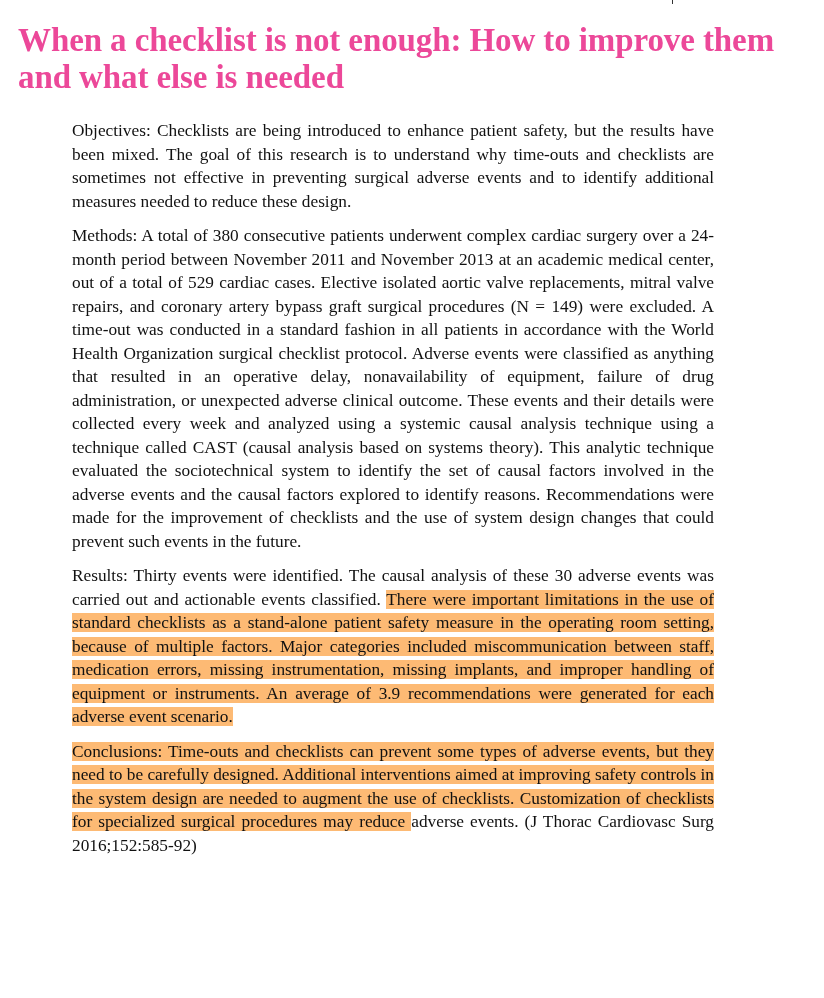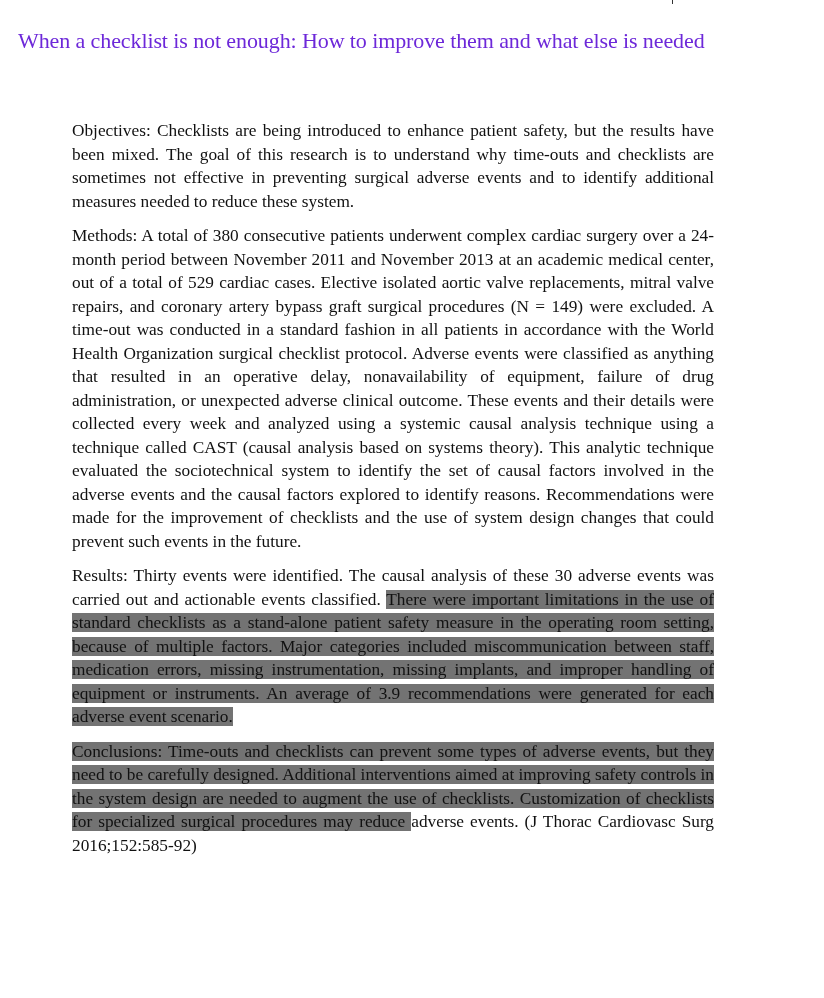--- a/index.html
+++ b/index.html
@@ -22,44 +22,44 @@
       width: 1px;
       height: 4px;
       background: #333;
     }
     .title {
       position: absolute;
       left: 18px;
       top: 22px;
       width: 806px;
       margin: 0;
-      font-size: 22px;
-      font-weight: normal;
+      font-size: 33px;
+      font-weight: bold;
       line-height: 37px;
       letter-spacing: -0.1px;
-      color: #6d28d9;
+      color: #ec4899;
     }
     .abstract {
       position: absolute;
       left: 72px;
       top: 119px;
       width: 642px;
     }
     .para {
       margin: 0 0 11px 0;
       font-size: 17.3px;
       line-height: 23.5px;
       text-align: justify;
       text-align-last: left;
     }
     .label {
       font-weight: normal;
     }
     .hl {
-      background: #737373;
+      background: #fdba74;
     }
     .clip {
       position: absolute;
       left: 0;
       top: 0;
       width: 824px;
       height: 974px;
       overflow: hidden;
     }
   </style>
@@ -67,21 +67,21 @@
 <body>
 
 <div class="top-mark"></div>
 
 <div class="clip">
   <h1 class="title">When a checklist is not enough: How to improve them and what else is needed</h1>
 
   <div class="abstract">
 
     <p class="para">
-      <span class="label">Objectives:</span><span> Checklists are being introduced to enhance patient safety, but the results have been mixed. The goal of this research is to understand why time-outs and checklists are sometimes not effective in preventing surgical adverse events and to identify additional measures needed to reduce these system.</span>
+      <span class="label">Objectives:</span><span> Checklists are being introduced to enhance patient safety, but the results have been mixed. The goal of this research is to understand why time-outs and checklists are sometimes not effective in preventing surgical adverse events and to identify additional measures needed to reduce these design.</span>
     </p>
 
     <p class="para">
       <span class="label">Methods:</span><span> A total of 380 consecutive patients underwent complex cardiac surgery over a 24-month period between November 2011 and November 2013 at an academic medical center, out of a total of 529 cardiac cases. Elective isolated aortic valve replacements, mitral valve repairs, and coronary artery bypass graft surgical procedures (N = 149) were excluded. A time-out was conducted in a standard fashion in all patients in accordance with the World Health Organization surgical checklist protocol. Adverse events were classified as anything that resulted in an operative delay, nonavailability of equipment, failure of drug administration, or unexpected adverse clinical outcome. These events and their details were collected every week and analyzed using a systemic causal analysis technique using a technique called CAST (causal analysis based on systems theory). This analytic technique evaluated the sociotechnical system to identify the set of causal factors involved in the adverse events and the causal factors explored to identify reasons. Recommendations were made for the improvement of checklists and the use of system design changes that could prevent such events in the future.</span>
     </p>
 
     <p class="para">
       <span class="label">Results:</span><span> Thirty events were identified. The causal analysis of these 30 adverse events was carried out and actionable events classified. </span><span class="hl">There were important limitations in the use of standard checklists as a stand-alone patient safety measure in the operating room setting, because of multiple factors. Major categories included miscommunication between staff, medication errors, missing instrumentation, missing implants, and improper handling of equipment or instruments. An average of 3.9 recommendations were generated for each adverse event scenario.</span>
     </p>
 

